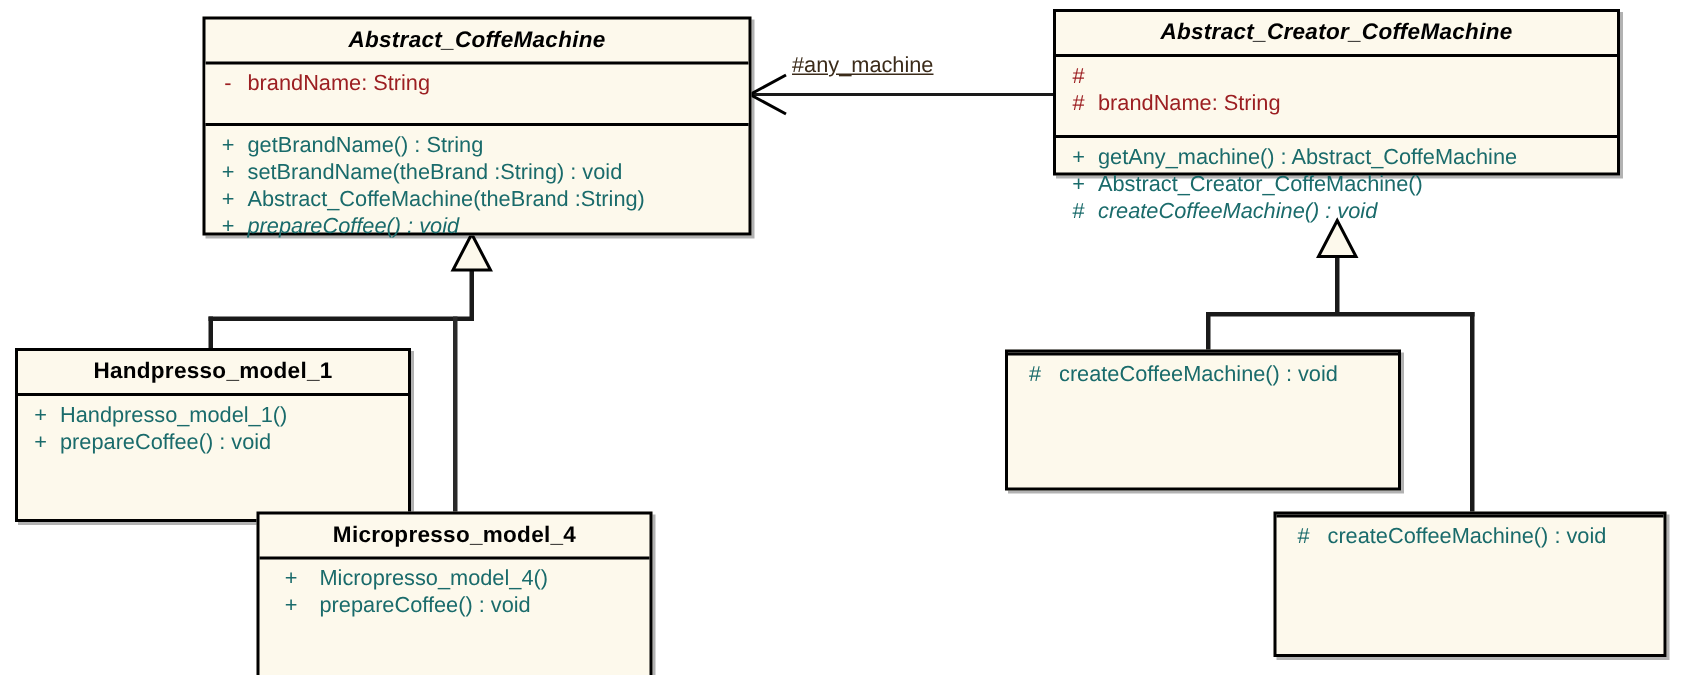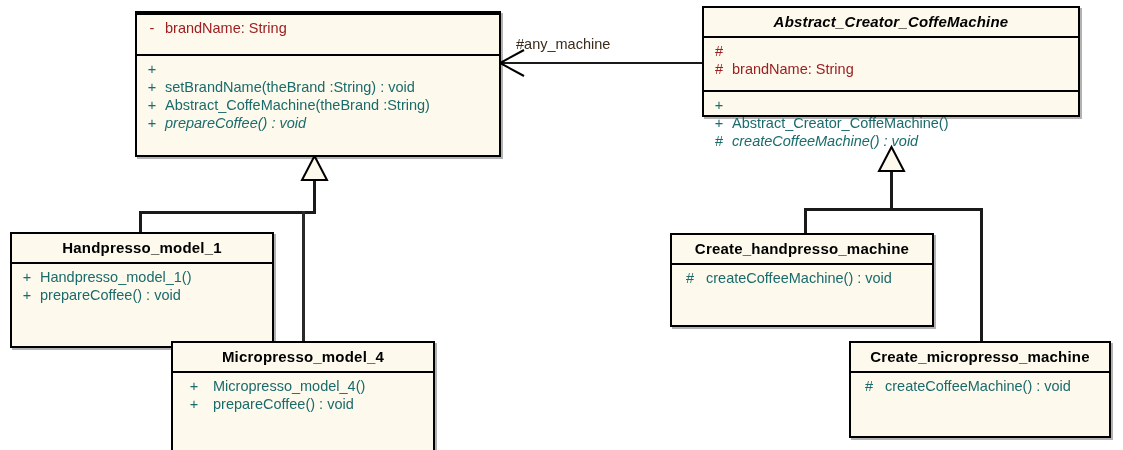--- a/index.html
+++ b/index.html
@@ -106,32 +106,34 @@
 
   <svg class="overlay" viewBox="0 0 1123 450">
 
     <polygon points="314.5,156 302,180 327,180" fill="#fdf9ec" stroke="#000000" stroke-width="2"></polygon>
 
     <polygon points="891.5,147 879,171 904,171" fill="#fdf9ec" stroke="#000000" stroke-width="2"></polygon>
 
     <polyline points="524,50 500,63 524,76" fill="none" stroke="#000000" stroke-width="2"></polyline>
   </svg>
 
-  <span class="assoc-label" style="left:516px; top:36px;">#any_machine</span>
+  <span class="assoc-label" style="left:528px; top:36px;text-decoration:underline;">#any_machine</span>
 
   <div class="uml-class" style="left:135px; top:11px; width:366px; height:146px;">
+    <div class="uml-title abstract">Abstract_CoffeMachine</div>
     <div class="uml-compartment uml-attrs" style="height:31px;">
       <div class="uml-row attr-row">
         <span class="uml-vis">-</span>
         <span class="uml-text">brandName:  String</span>
       </div>
     </div>
     <div class="uml-compartment">
       <div class="uml-row meth-row">
         <span class="uml-vis">+</span>
+        <span class="uml-text">getBrandName() : String</span>
       </div>
       <div class="uml-row meth-row">
         <span class="uml-vis">+</span>
         <span class="uml-text">setBrandName(theBrand :String) : void</span>
       </div>
       <div class="uml-row meth-row">
         <span class="uml-vis">+</span>
         <span class="uml-text">Abstract_CoffeMachine(theBrand :String)</span>
       </div>
       <div class="uml-row meth-row">
@@ -148,20 +150,21 @@
         <span class="uml-vis">#</span>
       </div>
       <div class="uml-row attr-row">
         <span class="uml-vis">#</span>
         <span class="uml-text">brandName:  String</span>
       </div>
     </div>
     <div class="uml-compartment">
       <div class="uml-row meth-row">
         <span class="uml-vis">+</span>
+        <span class="uml-text">getAny_machine() : Abstract_CoffeMachine</span>
       </div>
       <div class="uml-row meth-row">
         <span class="uml-vis">+</span>
         <span class="uml-text">Abstract_Creator_CoffeMachine()</span>
       </div>
       <div class="uml-row meth-row">
         <span class="uml-vis">#</span>
         <span class="uml-text italic">createCoffeeMachine() : void</span>
       </div>
     </div>
@@ -189,31 +192,29 @@
         <span class="uml-text">Micropresso_model_4()</span>
       </div>
       <div class="uml-row meth-row">
         <span class="uml-vis" style="width:38px; flex:0 0 38px;">+</span>
         <span class="uml-text">prepareCoffee() : void</span>
       </div>
     </div>
   </div>
 
   <div class="uml-class" style="left:670px; top:233px; width:264px; height:94px;">
-    <div class="uml-title">Create_handpresso_machine</div>
     <div class="uml-compartment">
       <div class="uml-row meth-row">
         <span class="uml-vis" style="width:32px; flex:0 0 32px;">#</span>
         <span class="uml-text">createCoffeeMachine() : void</span>
       </div>
     </div>
   </div>
 
   <div class="uml-class" style="left:849px; top:341px; width:262px; height:97px;">
-    <div class="uml-title">Create_micropresso_machine</div>
     <div class="uml-compartment">
       <div class="uml-row meth-row">
         <span class="uml-vis" style="width:32px; flex:0 0 32px;">#</span>
         <span class="uml-text">createCoffeeMachine() : void</span>
       </div>
     </div>
   </div>
 
 </div>
 

